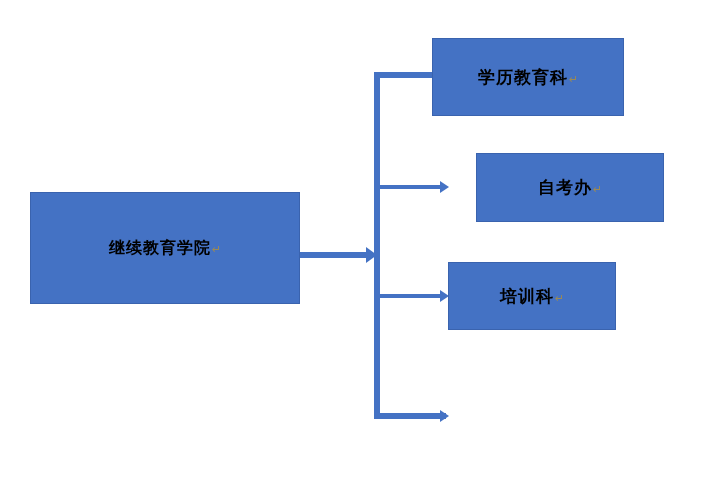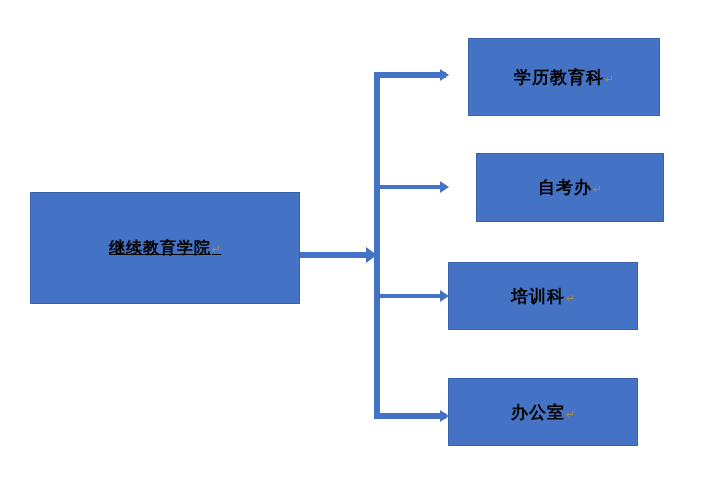--- a/index.html
+++ b/index.html
@@ -29,21 +29,20 @@
   .node-label {
     color: #000000;
     font-size: 17px;
     font-weight: bold;
     letter-spacing: 1px;
     white-space: nowrap;
     line-height: 1;
   }
   .node-root .node-label {
     font-size: 16px;
-    text-decoration: underline;
   }
   .pilcrow {
     color: #9C8A55;
     font-size: 11px;
     font-weight: normal;
     letter-spacing: 0;
     margin-left: 1px;
     vertical-align: baseline;
   }
   .connector {
@@ -83,29 +82,26 @@
 
   <div class="connector" style="left:374px; top:185px; width:72px; height:4px;"></div>
   <div class="arrowhead" style="left:440px; top:181px;"></div>
 
   <div class="connector" style="left:374px; top:294px; width:72px; height:4px;"></div>
   <div class="arrowhead" style="left:440px; top:290px;"></div>
 
   <div class="connector" style="left:374px; top:413px; width:72px; height:6px;"></div>
   <div class="arrowhead" style="left:440px; top:410px;"></div>
 
-  <div class="node" style="left:468px; top:38px; width:192px; height:78px;">
+  <div class="node" style="left:432px; top:38px; width:192px; height:78px;">
     <span class="node-label"><span>学历教育科</span><span class="pilcrow">↵</span></span>
   </div>
 
   <div class="node" style="left:448px; top:153px; width:188px; height:69px;margin-left:28px;">
     <span class="node-label"><span>自考办</span><span class="pilcrow">↵</span></span>
   </div>
 
-  <div class="node" style="left:448px; top:262px; width:190px; height:68px;">
+  <div class="node" style="left:448px; top:262px; width:168px; height:68px;">
     <span class="node-label"><span>培训科</span><span class="pilcrow">↵</span></span>
   </div>
 
-  <div class="node" style="left:448px; top:378px; width:190px; height:68px;">
-    <span class="node-label"><span>办公室</span><span class="pilcrow">↵</span></span>
-  </div>
 
 </div>
 
 </body></html>

